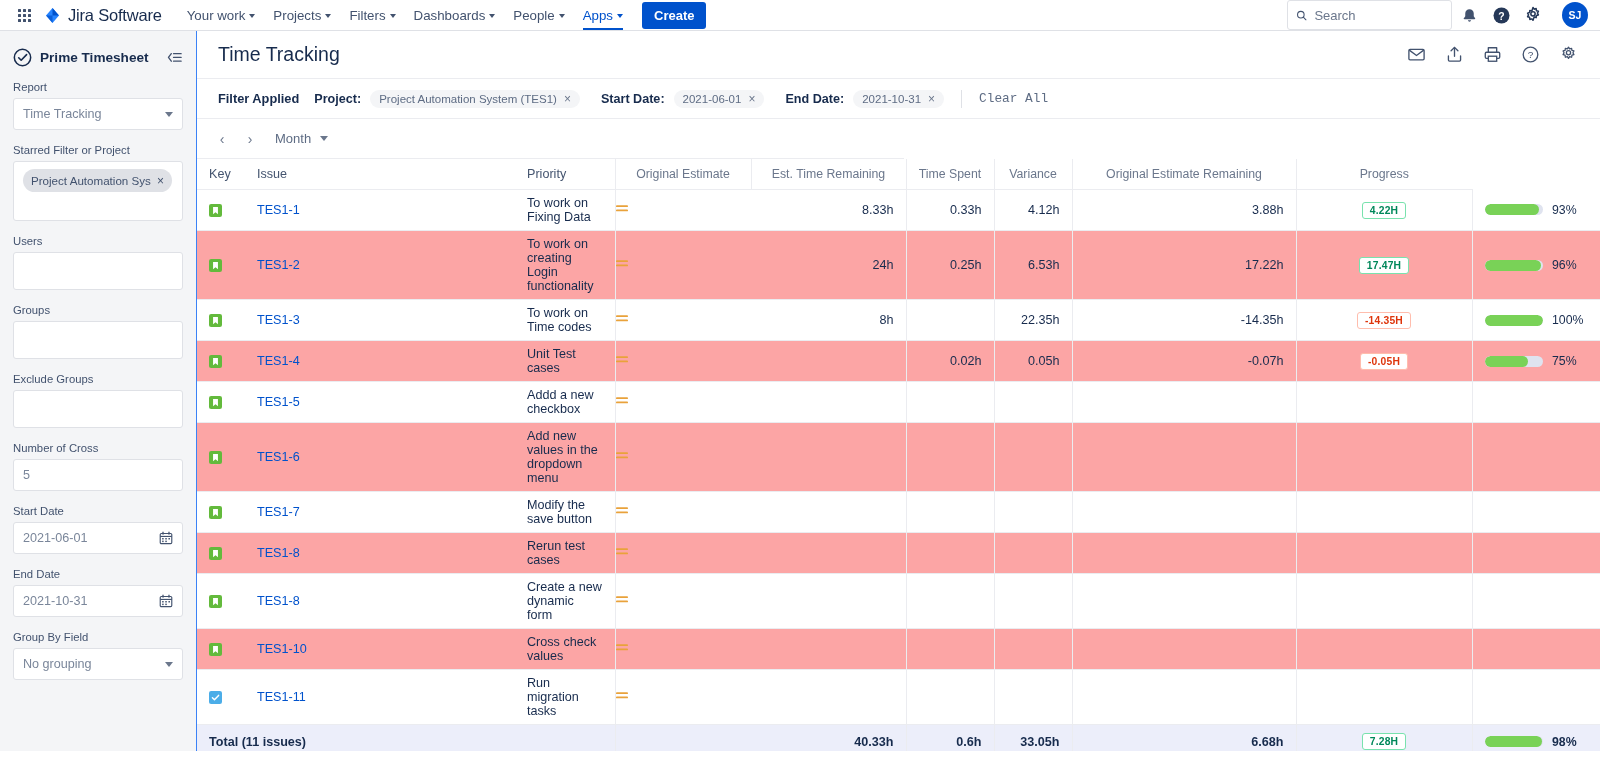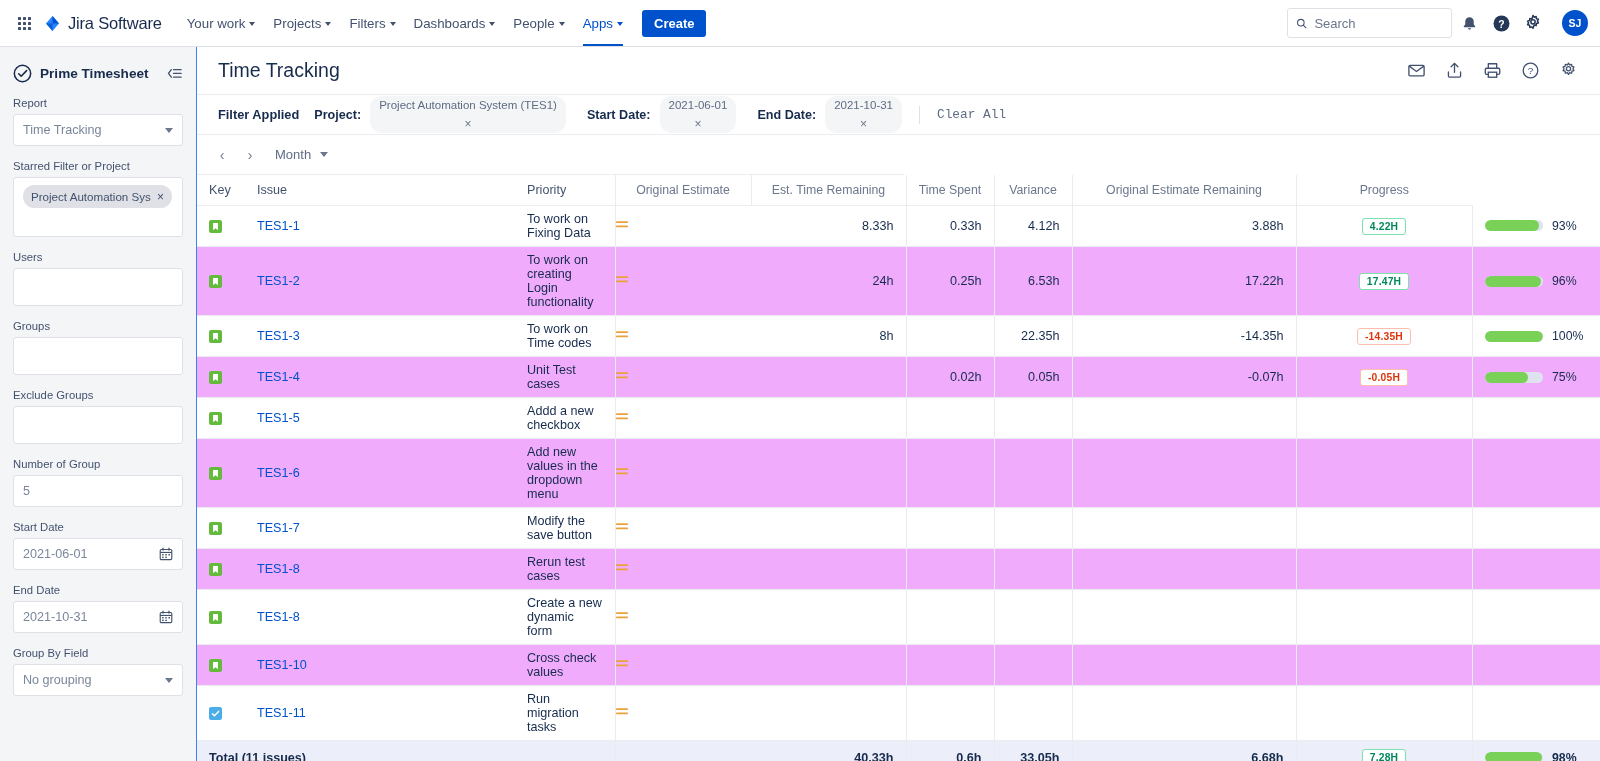--- a/index.html
+++ b/index.html
@@ -6,21 +6,21 @@
   html, body {
     width: 1600px; height: 761px;
     font-family: "Liberation Sans", sans-serif;
     background: #ffffff;
     color: #172b4d;
     overflow: hidden;
   }
 
   
   .jira-nav {
-    height: 47px;
+    height: 31px;
     display: flex; align-items: center;
     background: #ffffff;
     border-bottom: 1px solid #dfe1e6;
     padding: 0 12px 0 10px;
     position: relative;
   }
   .app-switcher { width: 28px; height: 28px; display:flex; align-items:center; justify-content:center; cursor:pointer; }
   .grid-dots { display:grid; grid-template-columns: repeat(3, 3px); grid-template-rows: repeat(3, 3px); gap:2px; }
   .grid-dots i { background:#42526e; width:3px; height:3px; border-radius:0.5px; display:block; }
   .brand { display:flex; align-items:center; gap:7px; margin-left:6px; margin-right:16px; cursor:pointer; }
@@ -107,21 +107,21 @@
   .tool-icon { width:20px; height:20px; display:flex; align-items:center; justify-content:center; cursor:pointer; color:#42526e; }
 
   .filter-bar {
     height:40px; display:flex; align-items:center; padding:0 21px; gap:9px;
     border-bottom:1px solid #ebecf0; font-size:12.6px;
   }
   .filter-applied { font-weight:600; color:#172b4d; font-size:12.8px; margin-right:6px; }
   .filter-key { color:#172b4d; font-weight:600; font-size:12.6px; }
   .chip {
     display:inline-flex; align-items:center; gap:7px; background:#f4f5f7;
-    border-radius:12px; padding:3px 9px; font-size:11.5px; color:#5e6c84;flex-direction:column;
+    border-radius:12px; padding:3px 9px; font-size:11.5px; color:#5e6c84;
   }
   .chip .x { cursor:pointer; color:#6b778c; font-size:12px; line-height:1; }
   .sep { width:1px; height:18px; background:#dfe1e6; margin:0 8px; }
   .clear-all { color:#5e6c84; font-size:12.8px; cursor:pointer;font-family:Liberation Mono, monospace; }
 
   
   .table-wrap { flex:1; overflow:hidden; }
   .period-bar {
     height:40px; display:flex; align-items:center; gap:6px; padding:0 14px;
     border-bottom:1px solid #ebecf0; width:707px;
@@ -135,21 +135,21 @@
     border-bottom:1px solid #ebecf0; text-align:right; vertical-align:bottom;
   }
   table.tt th.lft { text-align:left; font-weight:400; color:#44546f; font-size:12.6px; }
   table.tt th.ctr { text-align:center; }
   table.tt td {
     font-size:12.6px; padding:6px 12px; border-bottom:1px solid #ebecf0;
     text-align:right; color:#172b4d; height:24px;
   }
   table.tt td.lft { text-align:left; }
   table.tt td.ctr { text-align:center; }
-  tr.row-alt td { background:#f0abfc; }
+  tr.row-alt td { background:#fca5a5; }
   .vline { border-left:1px solid #ebecf0; }
 
   .type-icon { width:13px; height:13px; display:inline-block; vertical-align:middle; }
   .issue-key { color:#0052cc; font-size:12.6px; cursor:pointer; }
   .issue-sum { color:#172b4d; font-size:12.6px; }
   .prio-icon { display:inline-block; width:12px; }
 
   .badge {
     display:inline-block; font-size:10.3px; font-weight:600; padding:2px 7px;
     border-radius:3px; letter-spacing:0.2px;
@@ -298,21 +298,21 @@
       <div class="field-label">Groups</div>
       <div class="field-ctl" style="min-height:38px"></div>
     </div>
 
     <div class="field-group">
       <div class="field-label">Exclude Groups</div>
       <div class="field-ctl" style="min-height:38px"></div>
     </div>
 
     <div class="field-group">
-      <div class="field-label">Number of Group</div>
+      <div class="field-label">Number of Cross</div>
       <div class="field-ctl">
         <span>5</span>
       </div>
     </div>
 
     <div class="field-group">
       <div class="field-label">Start Date</div>
       <div class="field-ctl date">
         <span>2021-06-01</span>
         <span class="cal-icon">

